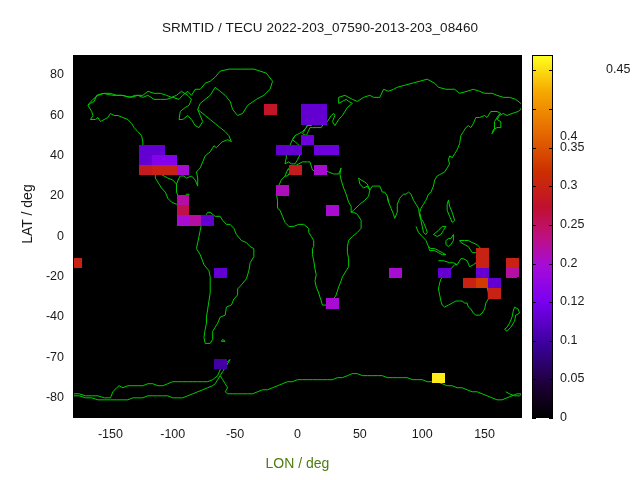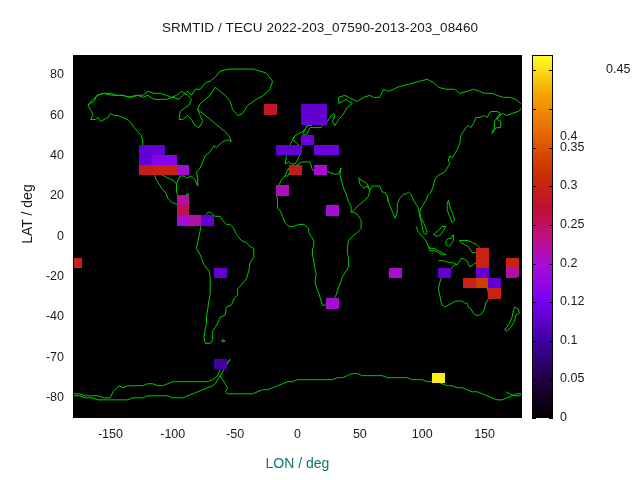--- a/index.html
+++ b/index.html
@@ -113,21 +113,21 @@
     transform: rotate(-90deg);
     transform-origin: center center;
   }
   #xlabel {
     position: absolute;
     left: 73px;
     top: 455px;
     width: 449px;
     text-align: center;
     font-size: 14px;
-    color: #0f766e;
+    color: #4d7c0f;
   }
 
   
   #colorbar {
     position: absolute;
     left: 532px;
     top: 55px;
     width: 21px;
     height: 363px;
     border: 1px solid #000000;

